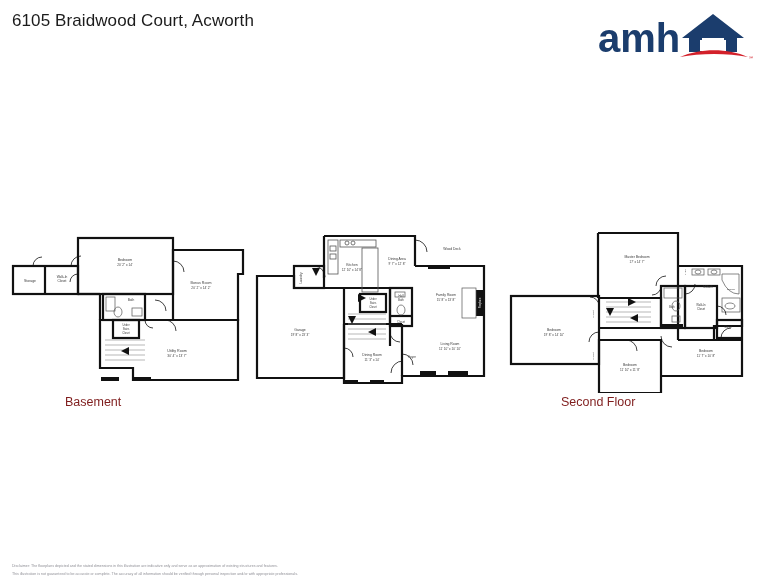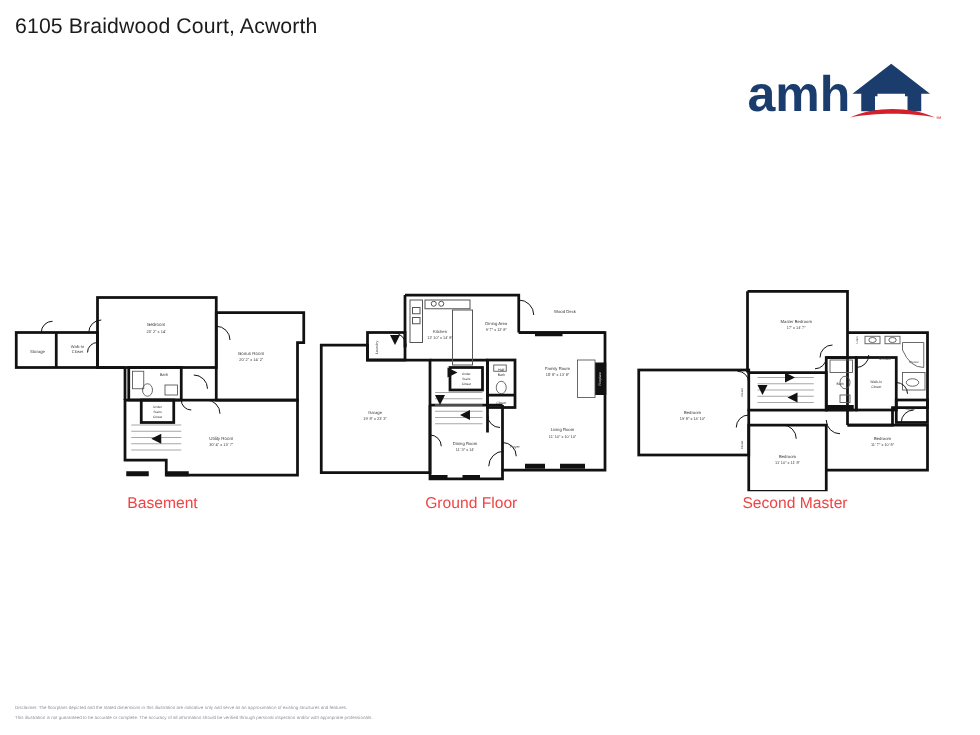--- a/index.html
+++ b/index.html
@@ -25,32 +25,30 @@
     letter-spacing: 0.1px;
     white-space: nowrap;
   }
 
   #brand-logo {
     position: absolute;
     right: 8px;
     top: 8px;
     width: 180px;
     height: 58px;
-    margin-top: 37px;
   }
 
   
   .floor-block {
     position: absolute;
   }
   .floor-caption {
     position: absolute;
     font-size: 12.5px;
-    color: #ef4444;
-    text-align: center;
+    color: #7f1d1d;
     white-space: nowrap;
   }
 
   .plan-svg { display: block; }
 
   
   #disclaimer {
     position: absolute;
     left: 12px;
     bottom: 10px;
@@ -248,21 +246,20 @@
       <text x="194" y="68" font-size="3.4">Family Room</text>
       <text x="194" y="73" font-size="3.1">15' 8" x 13' 8"</text>
       <text x="198" y="117" font-size="3.4">Living Room</text>
       <text x="198" y="122" font-size="3.1">11' 10" x 10' 10"</text>
       <text x="120" y="128" font-size="3.4">Dining Room</text>
       <text x="120" y="133" font-size="3.1">11' 3" x 14'</text>
       <text x="160" y="130" font-size="3">Foyer</text>
       <text x="229" y="75" font-size="2.6" fill="#ffffff" transform="rotate(-90 229 75)">Fireplace</text>
     </g>
   </svg>
-  <div class="floor-caption" style="left:55px; top:167px; width:140px;">Ground Floor</div>
 </div>
 
 <div class="floor-block" style="left:506px; top:228px;">
   <svg class="plan-svg" width="268" height="165" viewBox="0 0 268 165">
     <g fill="none" stroke="#111" stroke-width="2.2">
 
       <path d="M92 5 L172 5 L172 58 L155 58"></path>
       <path d="M92 5 L92 70"></path>
 
       <path d="M172 38 L236 38 L236 98 L208 98 L208 112 L172 112"></path>
@@ -338,19 +335,19 @@
       <text x="48" y="103" font-size="3.4">Bedroom</text>
       <text x="48" y="108" font-size="3.1">19' 8" x 14' 10"</text>
       <text x="124" y="138" font-size="3.4">Bedroom</text>
       <text x="124" y="143" font-size="3.1">11' 10" x 11' 8"</text>
       <text x="200" y="124" font-size="3.4">Bedroom</text>
       <text x="200" y="129" font-size="3.1">11' 7" x 10' 8"</text>
       <text x="88" y="86" font-size="2.4" transform="rotate(-90 88 86)">Closet</text>
       <text x="88" y="128" font-size="2.4" transform="rotate(-90 88 128)">Closet</text>
     </g>
   </svg>
-  <div class="floor-caption" style="left:55px; top:167px; width:150px;">Second Master</div>
+  <div class="floor-caption" style="left:55px; top:167px; width:150px;">Second Floor</div>
 </div>
 
 <div id="disclaimer">
   <div class="disc-line">Disclaimer: The floorplans depicted and the stated dimensions in this illustration are indicative only and serve as an approximation of existing structures and features.</div>
   <div class="disc-line">This illustration is not guaranteed to be accurate or complete. The accuracy of all information should be verified through personal inspection and/or with appropriate professionals.</div>
 </div>
 
 </body></html>

